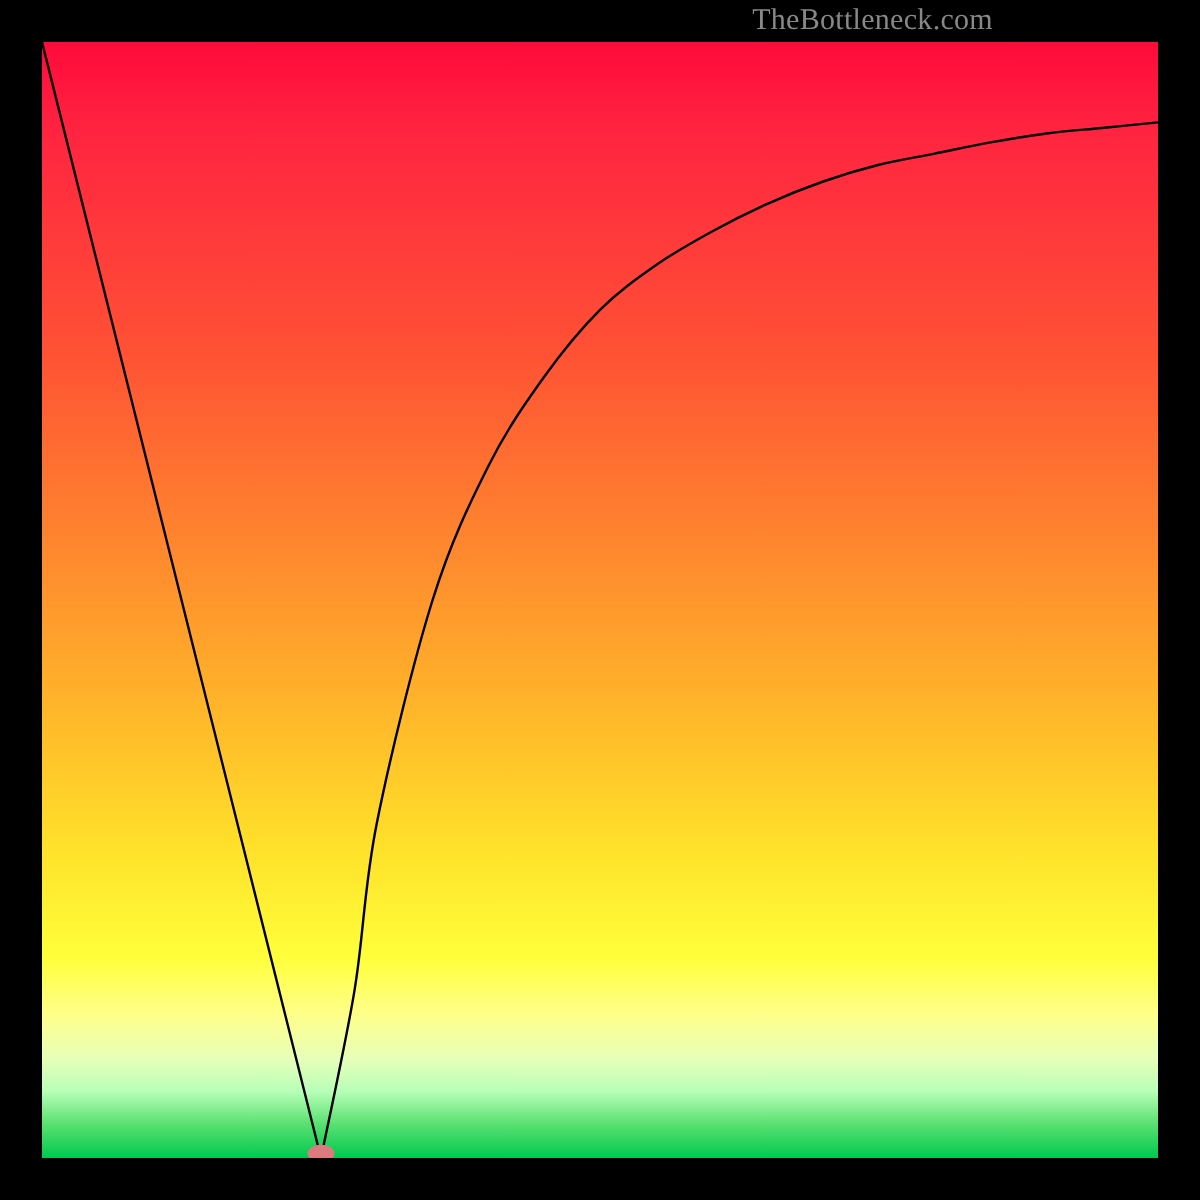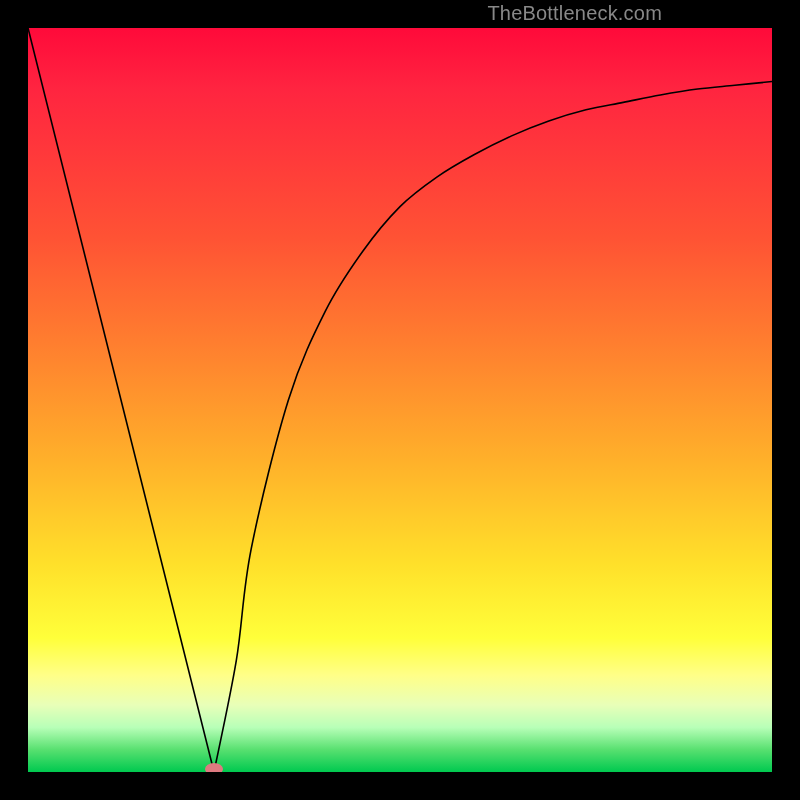--- a/index.html
+++ b/index.html
@@ -9,20 +9,21 @@
     height: 800px;
     background: #000;
     font-family: Arial, Helvetica, sans-serif;
     overflow: hidden;
   }
   .frame {
     position: relative;
     width: 676px;
     height: 800px;
     background: #000;
+    font-family: Liberation Serif, serif;
   }
   .plot-area {
     position: absolute;
     left: 28px;
     top: 28px;
     width: 744px;
     height: 744px;
     
     background: linear-gradient(
       to bottom,

